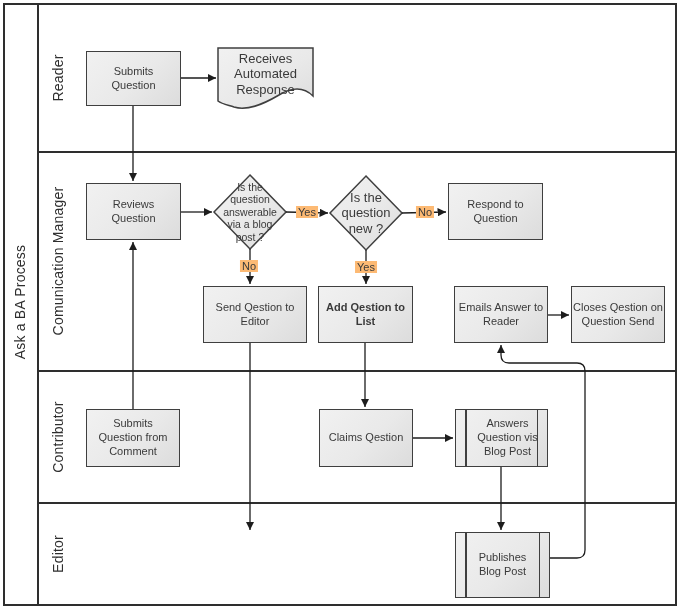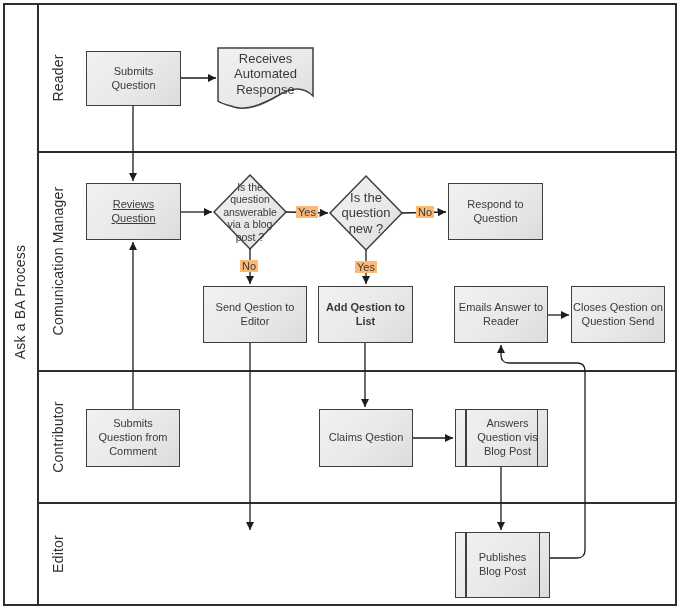--- a/index.html
+++ b/index.html
@@ -103,21 +103,21 @@
       <path d="M550,558 L577,558 Q585,558 585,550 L585,371 Q585,363 577,363 L509,363 Q501,363 501,355 L501,345" marker-end="url(#arrow)"></path>
     </g>
   </svg>
 
   <div class="node" style="left:86px; top:51px; width:95px; height:55px;">Submits
 Question</div>
   <div class="shape-text" style="left:218px; top:50px; width:95px; height:48px;">Receives
 Automated
 Response</div>
 
-  <div class="node" style="left:86px; top:183px; width:95px; height:57px;text-decoration:underline;">Reviews
+  <div class="node" style="left:86px; top:183px; width:95px; height:57px;">Reviews
 Question</div>
   <div class="shape-text" style="left:206px; top:176px; width:88px; height:72px; font-size:10.5px;">Is the
 question
 answerable
 via a blog
 post ?</div>
   <div class="shape-text" style="left:321px; top:184px; width:90px; height:58px;">Is the
 question
 new ?</div>
   <div class="node" style="left:448px; top:183px; width:95px; height:57px;">Respond to

